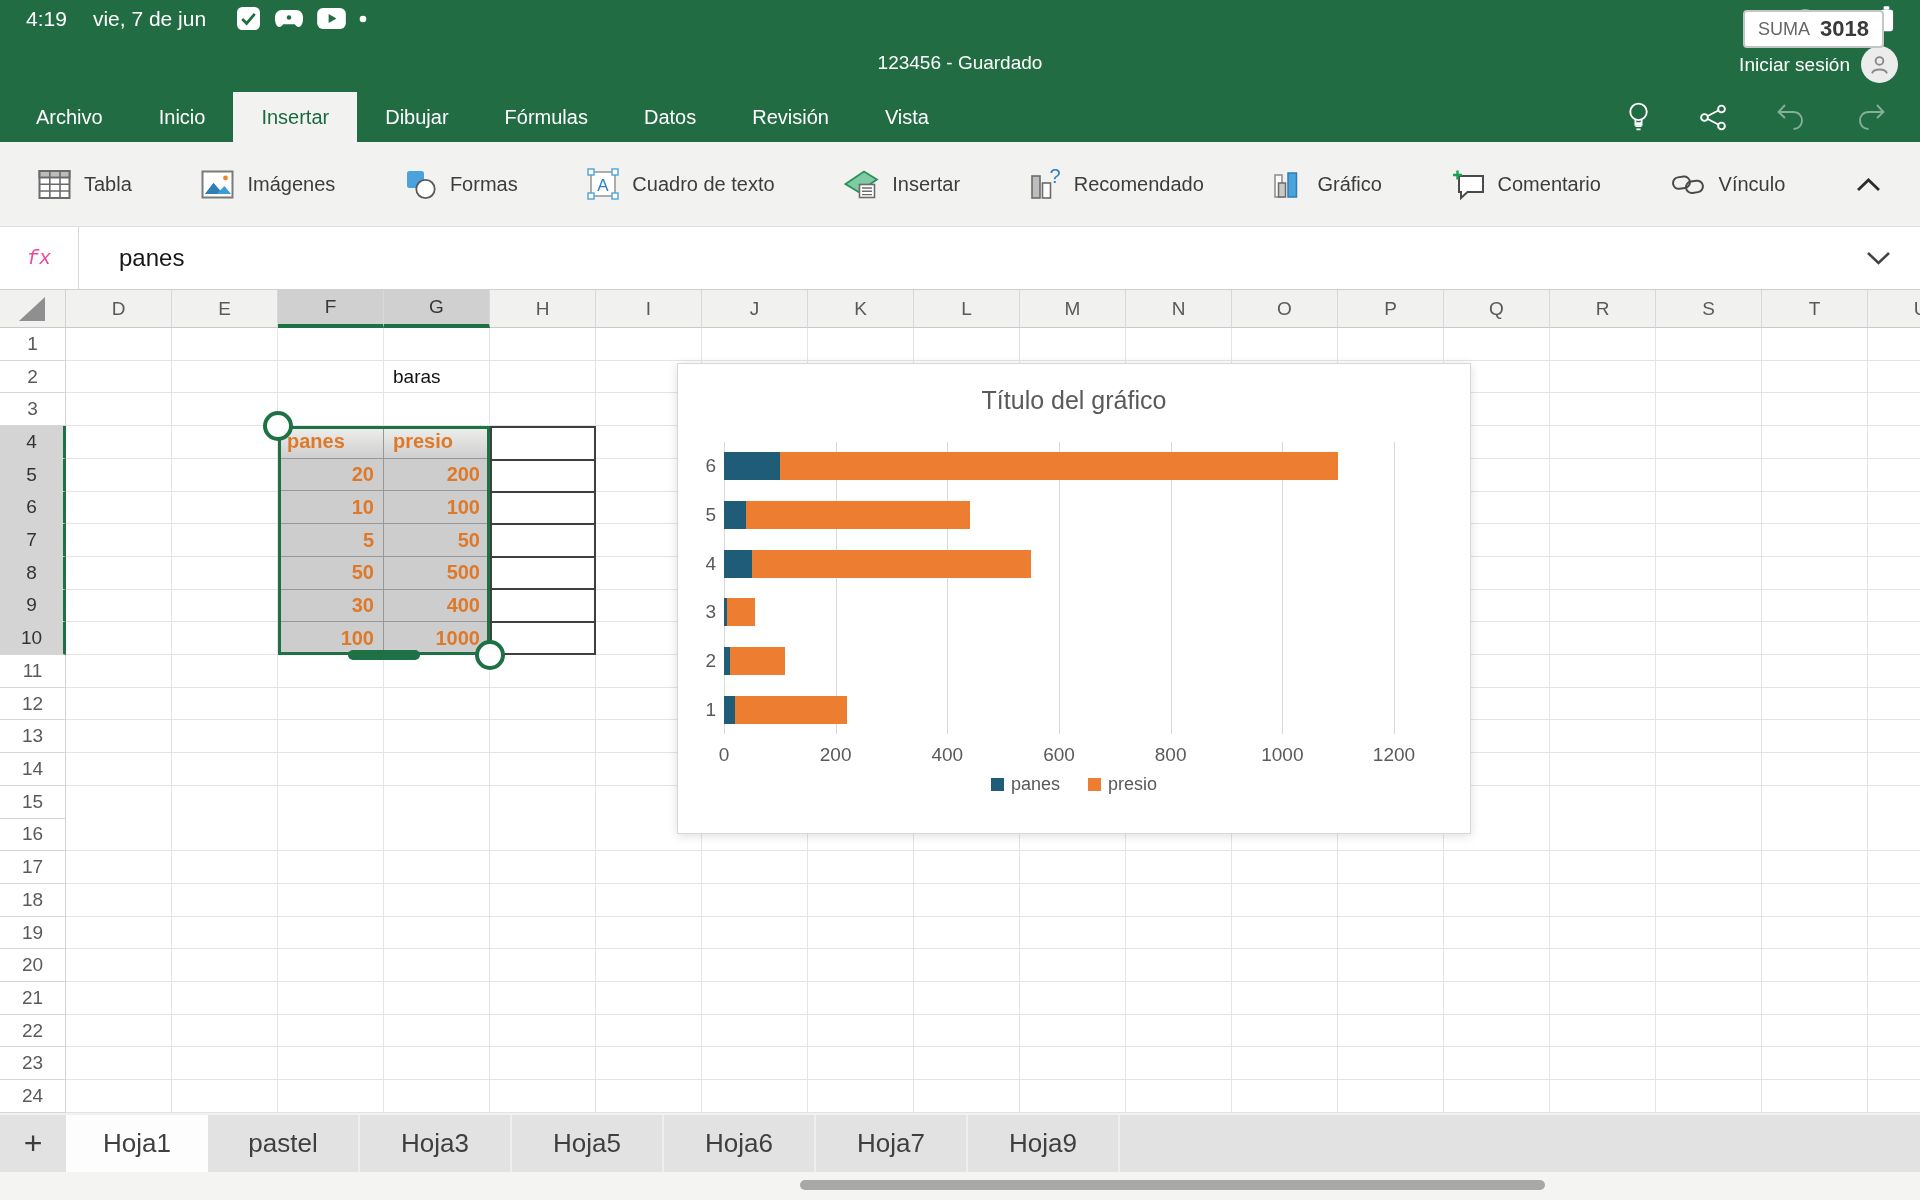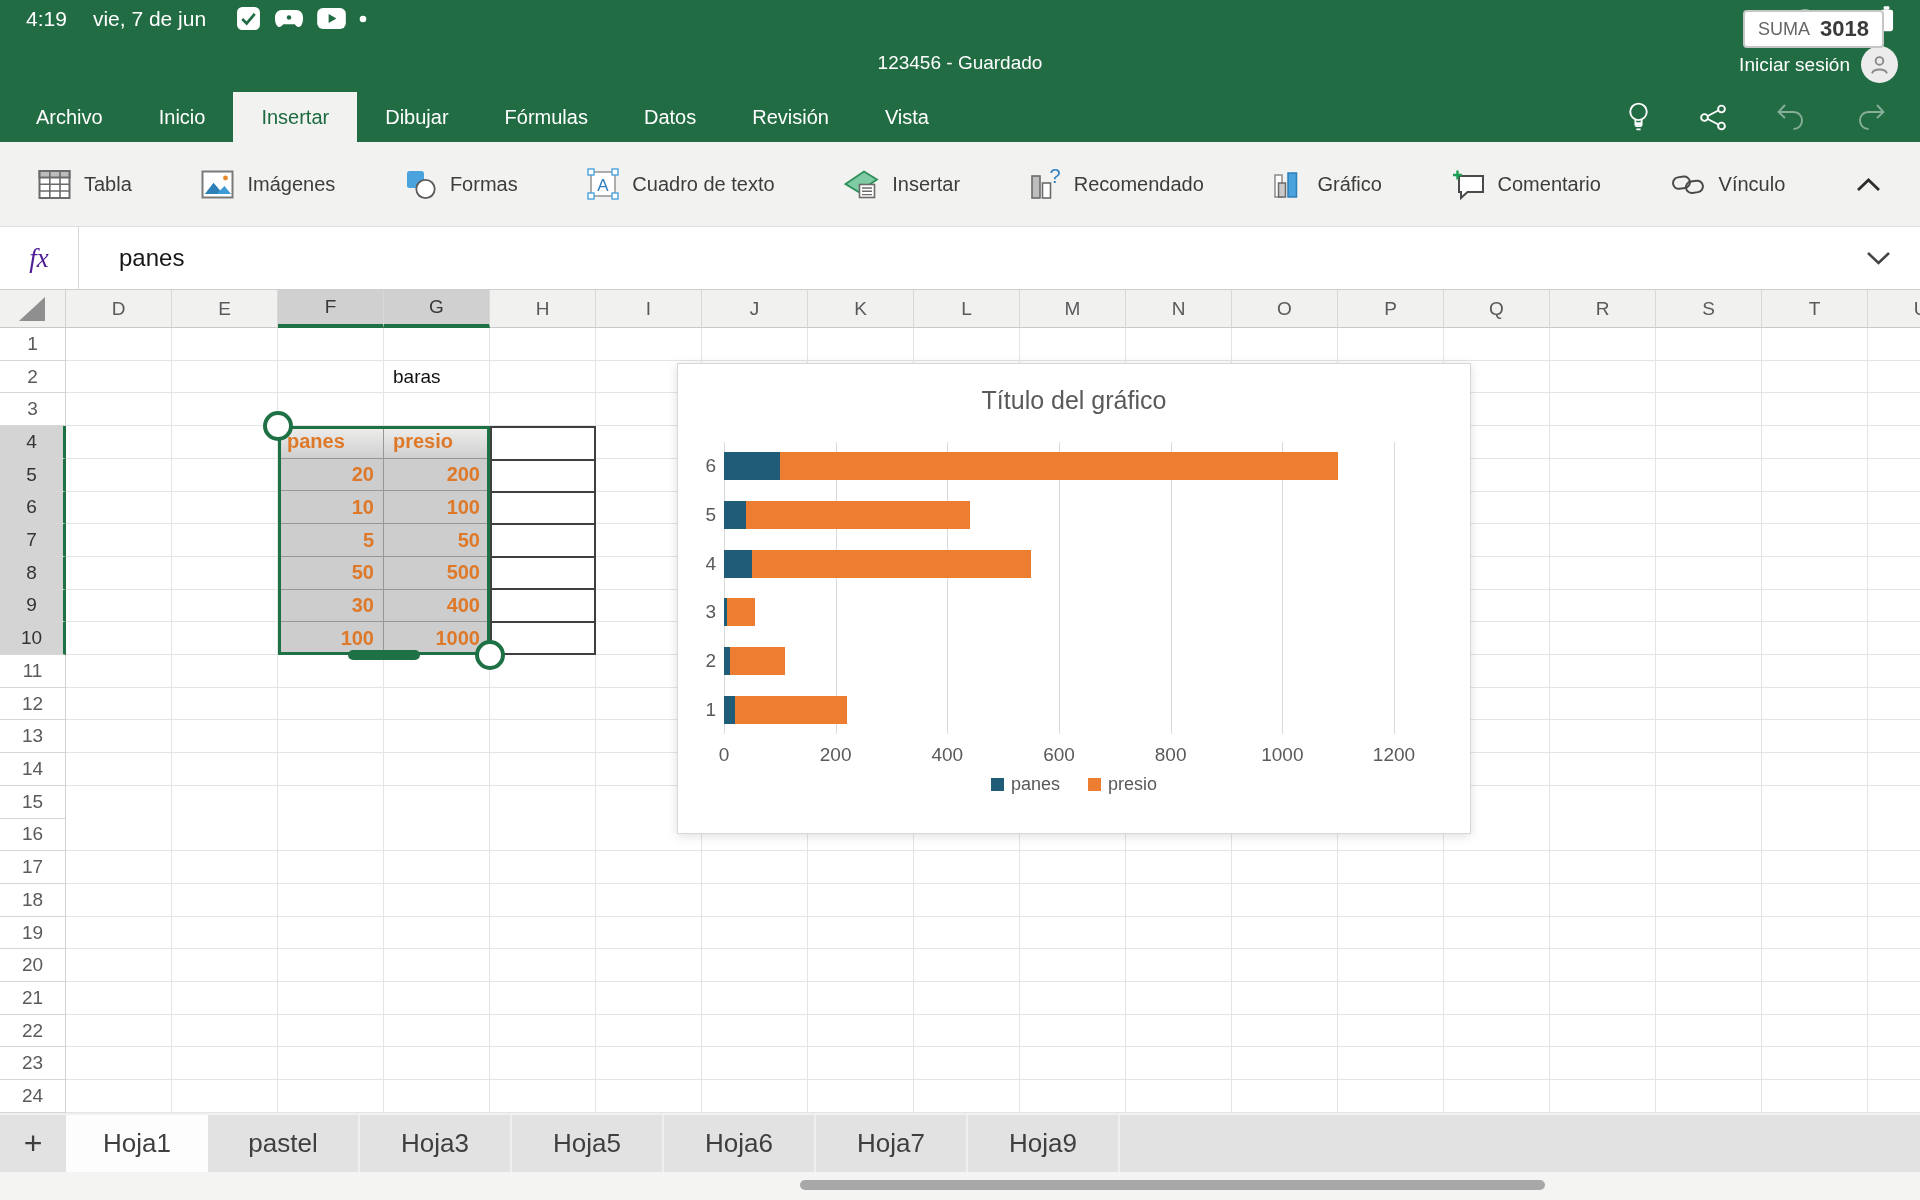--- a/index.html
+++ b/index.html
@@ -27,21 +27,21 @@
 
   
   .toolbar{position:absolute;top:142px;left:0;right:0;height:85px;background:#f2f2f0;display:flex;align-items:center;
     justify-content:space-between;padding:0 38px;box-sizing:border-box;border-bottom:1px solid #dedede}
   .titem{display:flex;align-items:center;gap:13px;font-size:20px;color:#3d3d3d;white-space:nowrap}
 
   
   .formula-bar{position:absolute;top:227px;left:0;right:0;height:63px;background:#fff;border-bottom:1px solid #cfcfcf;
     display:flex;align-items:center;box-sizing:border-box}
   .fx{width:78px;height:100%;display:flex;align-items:center;justify-content:center;border-right:1px solid #d8d8d8;
-    font-family:Liberation Serif, serif;font-style:italic;font-size:27px;color:#4c1d95}
+    font-family:Liberation Mono, monospace;font-style:italic;font-size:20px;color:#ec4899}
   .fvalue{flex:1;padding-left:40px;font-size:24px;color:#161616}
   .fchevron{margin-right:28px}
 
   
   .grid{position:absolute;top:290px;left:0;width:1920px;height:823px;overflow:hidden;background:#fff}
   .col-headers{position:absolute;top:0;left:0;height:38px;display:flex}
   .corner{width:66px;height:38px;background:#f1f1f0;border-right:1px solid #d2d2d2;border-bottom:1px solid #c9c9c9;
     box-sizing:border-box;position:relative}
   .corner-tri{position:absolute;left:19px;top:7px;width:26px;height:24px;background:#8f8f8f;clip-path:polygon(100% 0,100% 100%,0 100%)}
   .chead{width:106px;height:38px;box-sizing:border-box;background:#f1f1f0;border-right:1px solid #d8d8d8;

